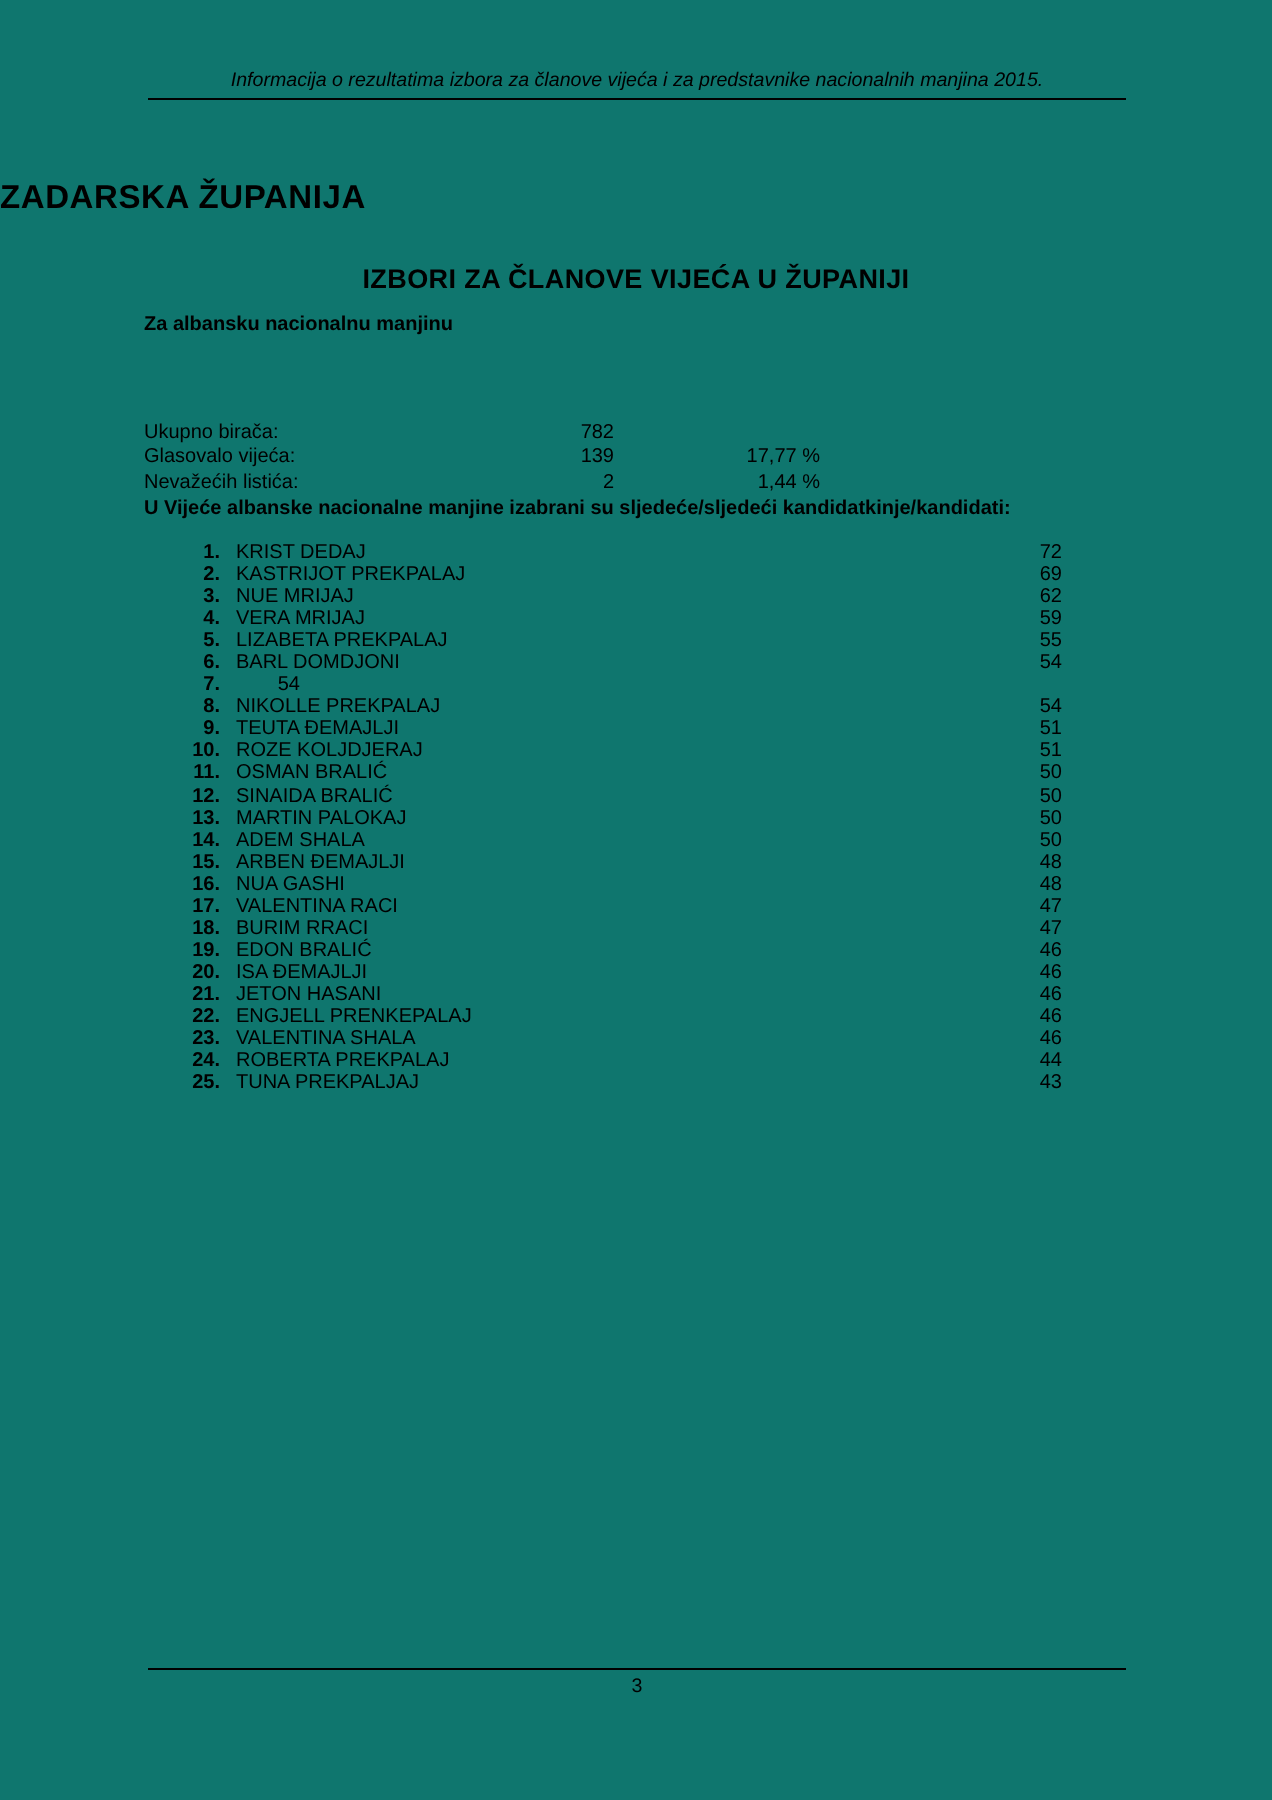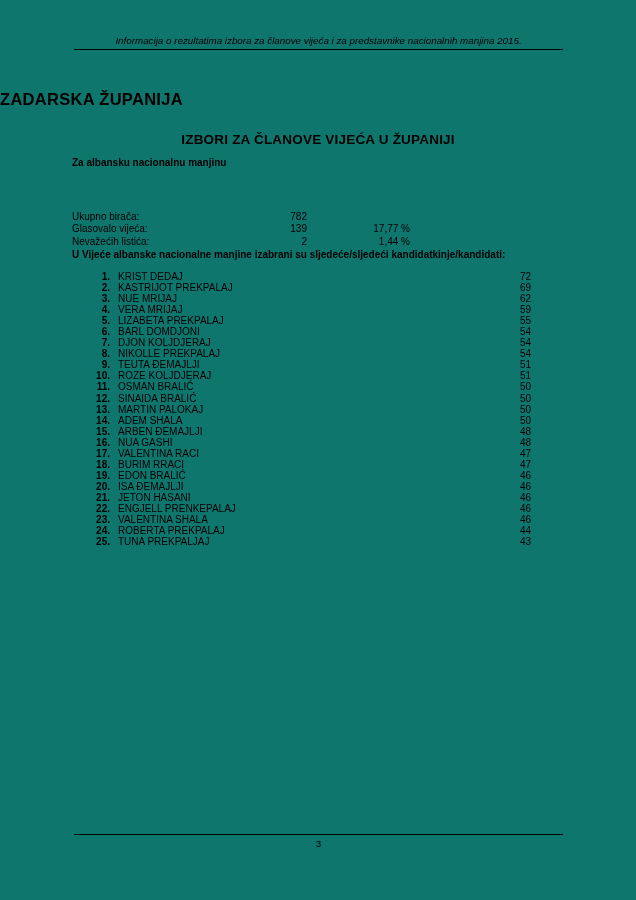--- a/index.html
+++ b/index.html
@@ -202,21 +202,20 @@
         <span class="candidate-name">LIZABETA PREKPALAJ</span>
         <span class="candidate-votes">55</span>
       </div>
       <div class="candidate-row">
         <span class="candidate-rank">6.</span>
         <span class="candidate-name">BARL DOMDJONI</span>
         <span class="candidate-votes">54</span>
       </div>
       <div class="candidate-row">
         <span class="candidate-rank">7.</span>
-        <span class="candidate-name">DJON KOLJDJERAJ</span>
         <span class="candidate-votes">54</span>
       </div>
       <div class="candidate-row">
         <span class="candidate-rank">8.</span>
         <span class="candidate-name">NIKOLLE PREKPALAJ</span>
         <span class="candidate-votes">54</span>
       </div>
       <div class="candidate-row">
         <span class="candidate-rank">9.</span>
         <span class="candidate-name">TEUTA ĐEMAJLJI</span>

